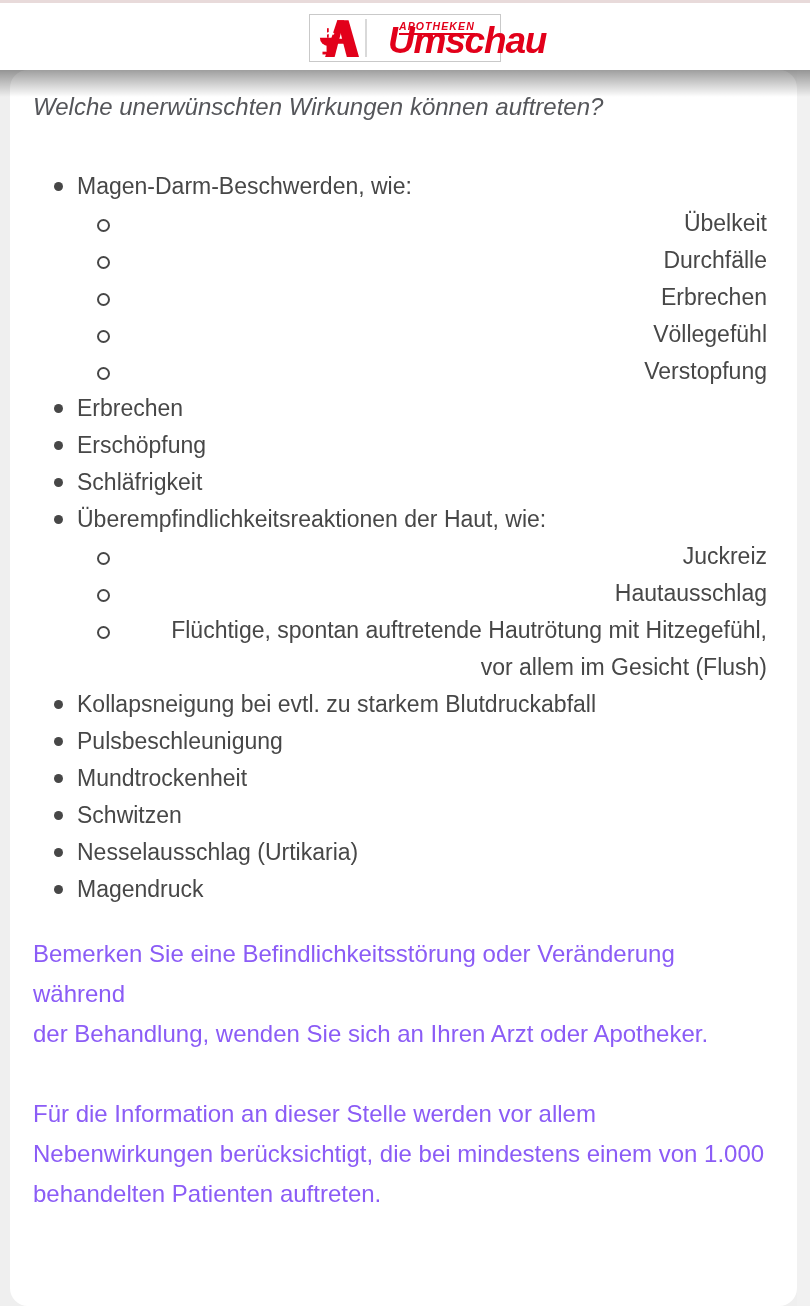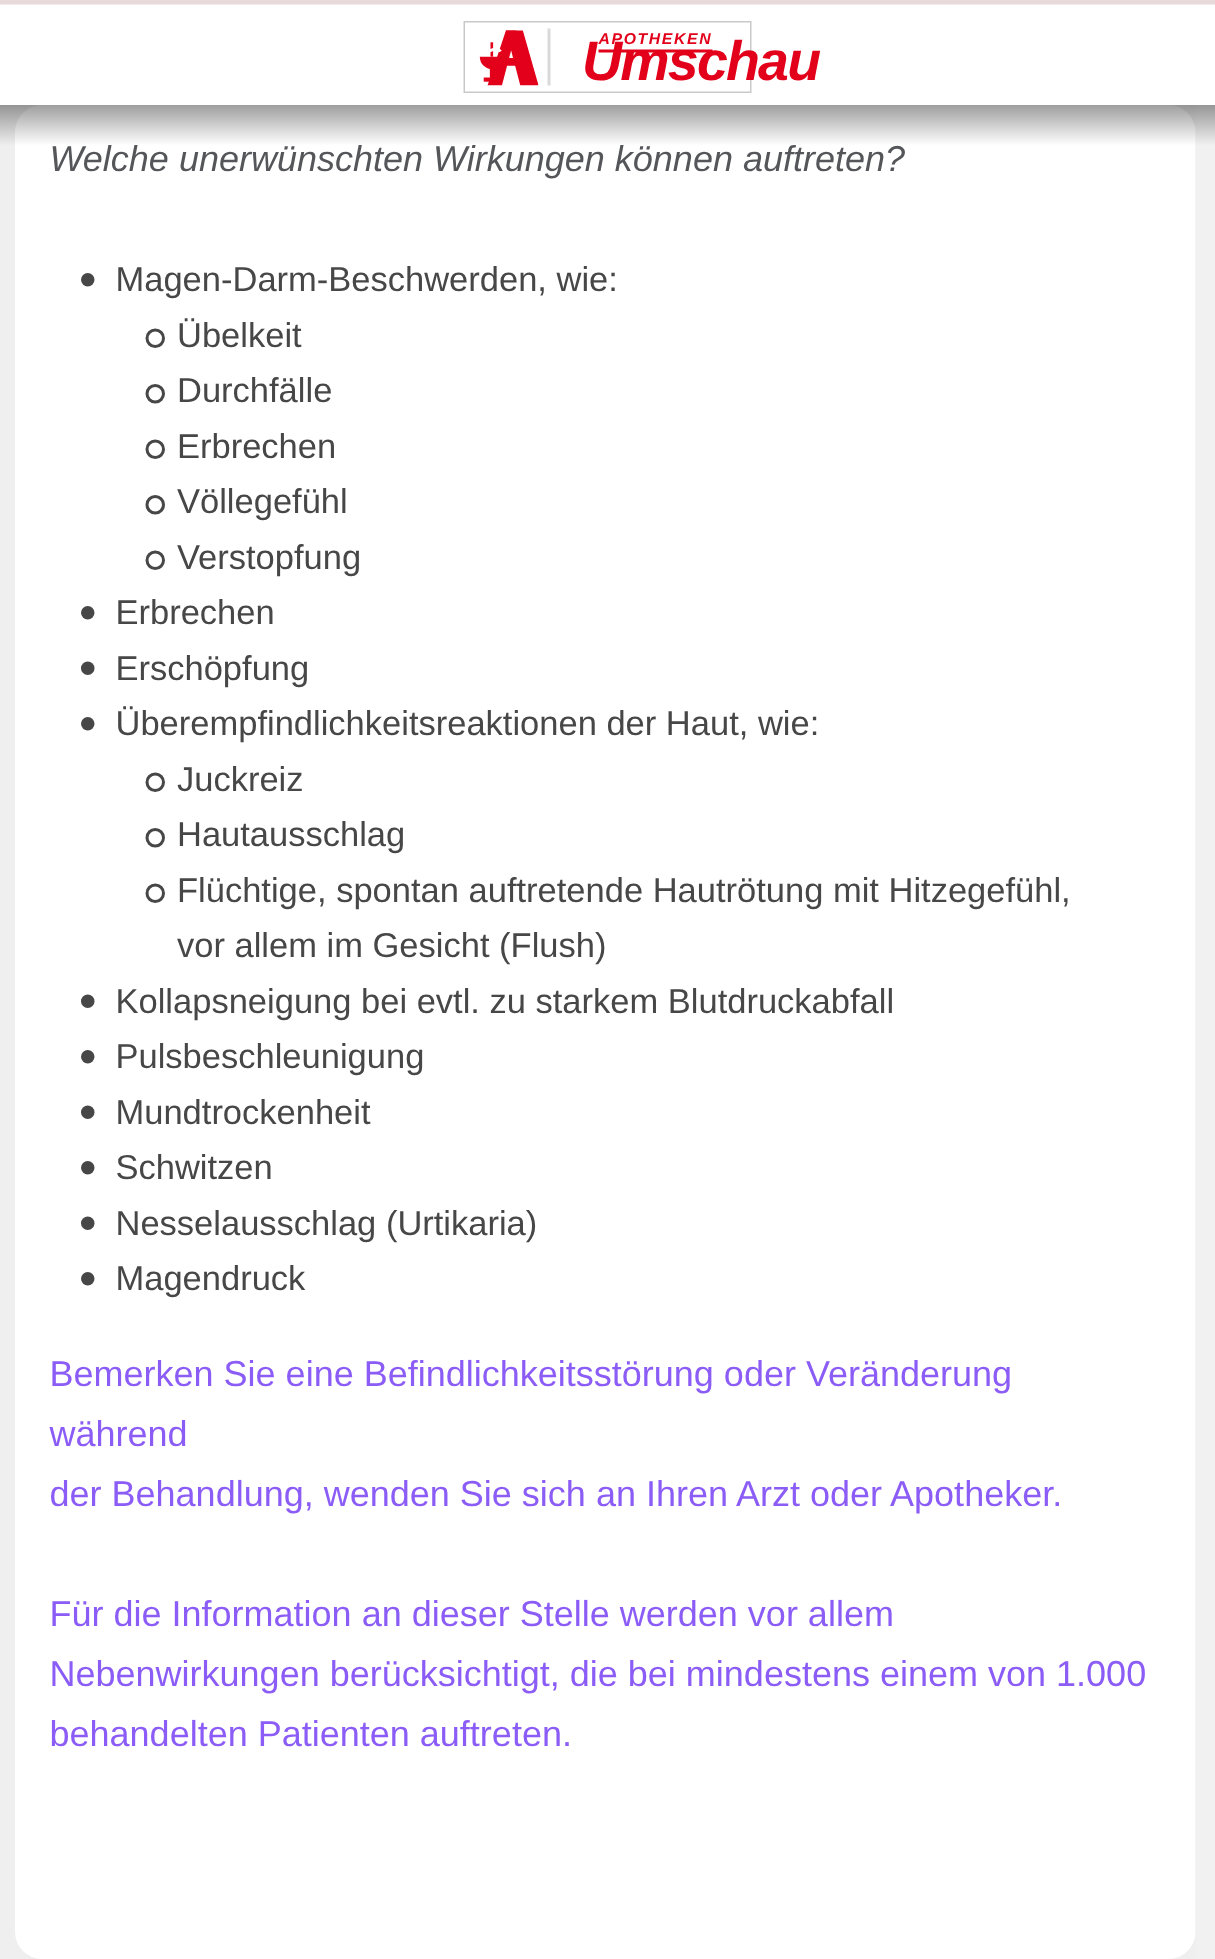--- a/index.html
+++ b/index.html
@@ -67,21 +67,21 @@
   
   ul.l1 { list-style: none; margin-top: 46px; }
   ul.l1 > li, ul.l2 > li {
     position: relative; font-size: 23px; line-height: 37px; color: #474747;
   }
   ul.l1 > li { padding-left: 44px; }
   ul.l1 > li::before {
     content: ""; position: absolute; left: 21px; top: 14px;
     width: 9px; height: 9px; border-radius: 50%; background: #474747;
   }
-  ul.l2 { list-style: none; }
+  ul.l2 { list-style: none; text-align: right; }
   ul.l2 > li { padding-left: 41px; }
   ul.l2 > li::before {
     content: ""; position: absolute; left: 20px; top: 14px;
     width: 9px; height: 9px; border-radius: 50%;
     background: #fff; border: 2px solid #474747;
   }
   .pre { white-space: pre-line; }
 
   
   p.body-text {
@@ -131,20 +131,21 @@
           <ul class="l2">
             <li>Übelkeit</li>
             <li>Durchfälle</li>
             <li>Erbrechen</li>
             <li>Völlegefühl</li>
             <li>Verstopfung</li>
           </ul>
         </li>
         <li>Erbrechen</li>
         <li>Erschöpfung</li>
+        <li>Schläfrigkeit</li>
         <li>
           <span>Überempfindlichkeitsreaktionen der Haut, wie:</span>
           <ul class="l2">
             <li>Juckreiz</li>
             <li>Hautausschlag</li>
             <li class="pre">Flüchtige, spontan auftretende Hautrötung mit Hitzegefühl,
 vor allem im Gesicht (Flush)</li>
           </ul>
         </li>
         <li>Kollapsneigung bei evtl. zu starkem Blutdruckabfall</li>

